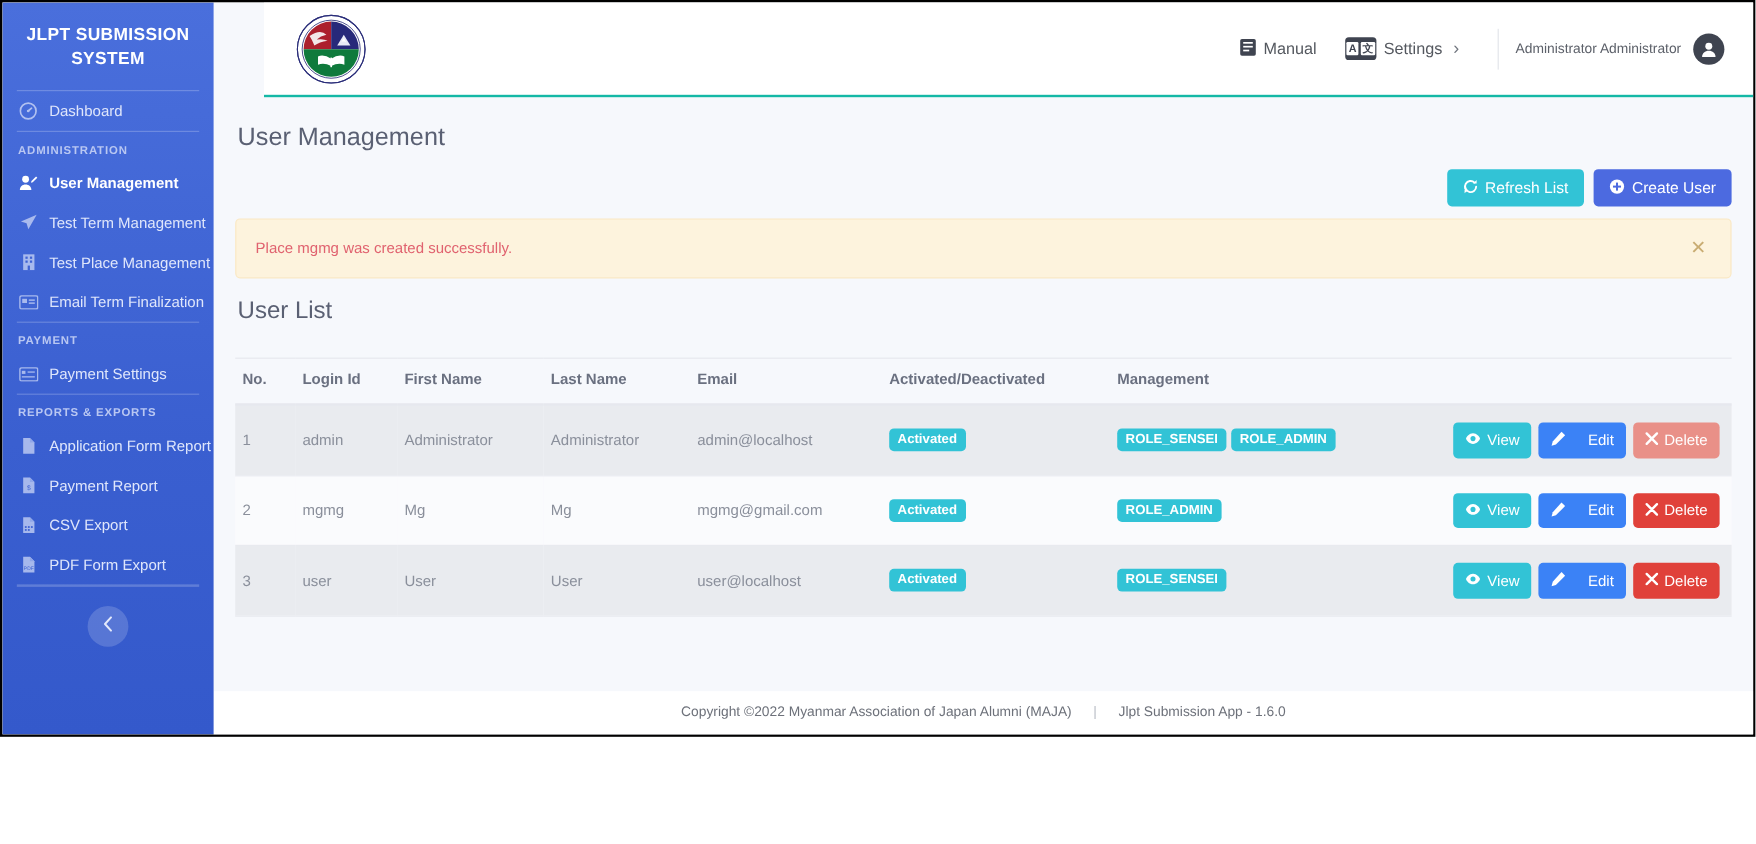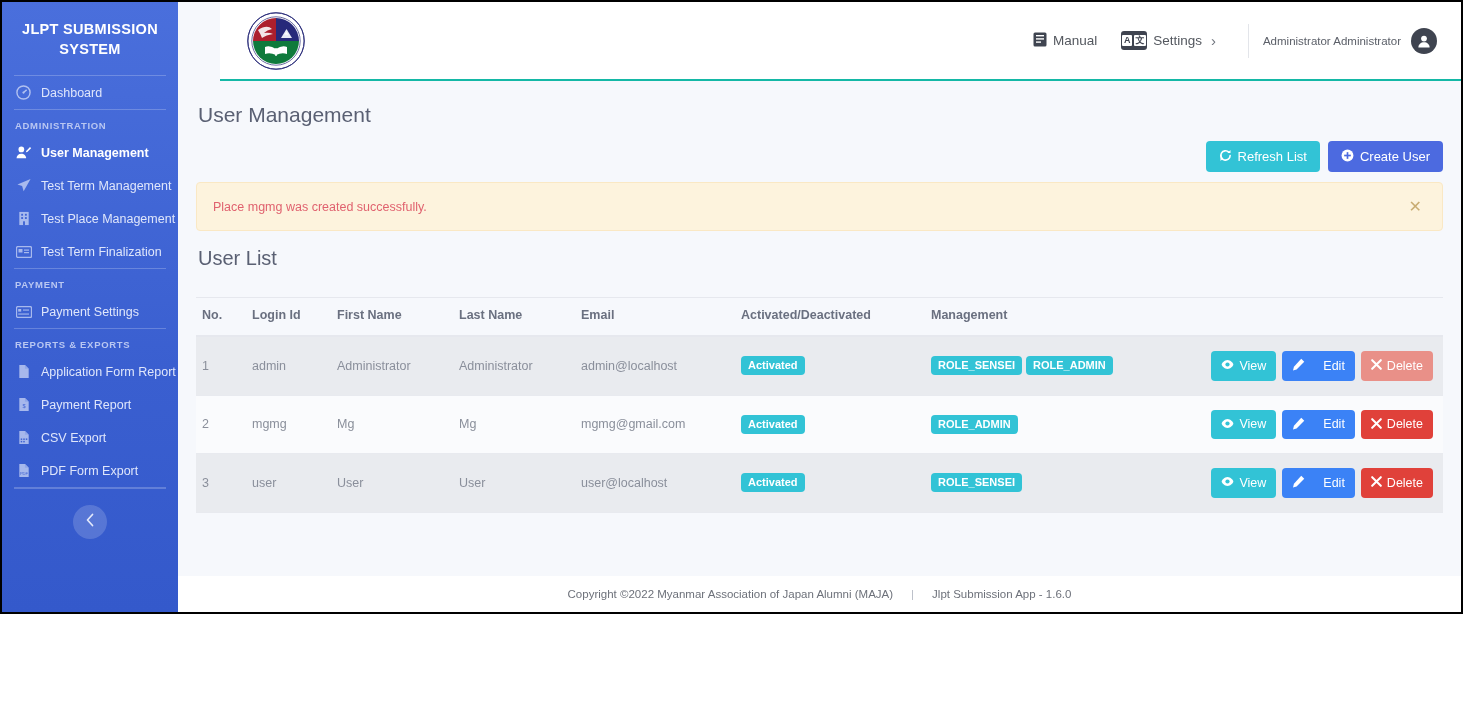--- a/index.html
+++ b/index.html
@@ -299,21 +299,21 @@
 
     <div class="sb-item">
       <span class="ic">
         <svg width="16" height="12" viewBox="0 0 16 12">
             <rect x="0.5" y="0.5" width="15" height="11" rx="1.5" fill="none" stroke="#c6d2f5" stroke-width="1.3"></rect>
             <rect x="2.5" y="3" width="4" height="3.5" fill="#c6d2f5"></rect>
             <rect x="8" y="3.5" width="5" height="1.2" fill="#c6d2f5"></rect>
             <rect x="8" y="6" width="5" height="1.2" fill="#c6d2f5"></rect>
           </svg>
       </span>
-      <span>Test Term Finalization</span>
+      <span>Email Term Finalization</span>
     </div>
 
     <div class="sb-divider"></div>
     <div class="sb-section">PAYMENT</div>
 
     <div class="sb-item">
       <span class="ic">
         <svg width="16" height="12" viewBox="0 0 16 12">
             <rect x="0.5" y="0.5" width="15" height="11" rx="1.5" fill="none" stroke="#c6d2f5" stroke-width="1.3"></rect>
             <rect x="2.2" y="3" width="3" height="2.6" fill="#c6d2f5"></rect>

